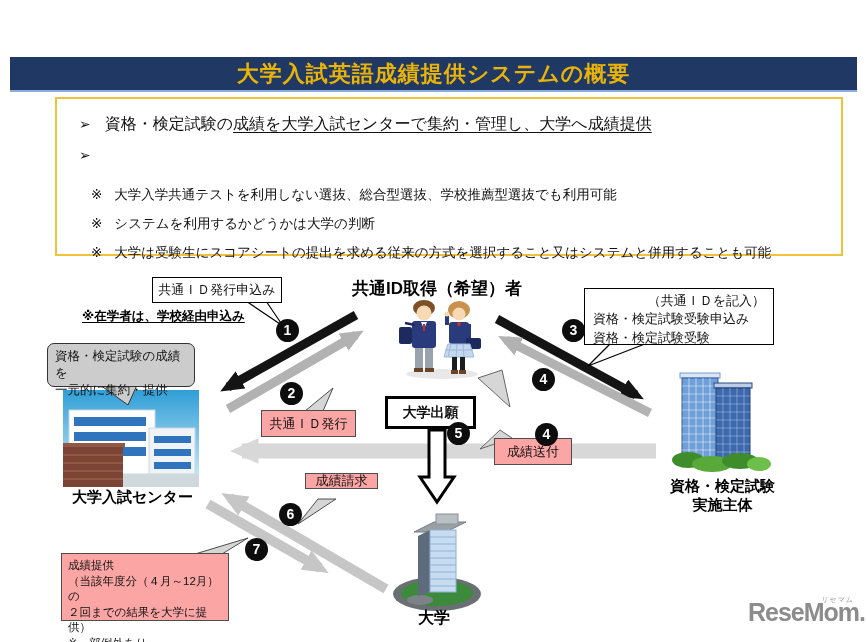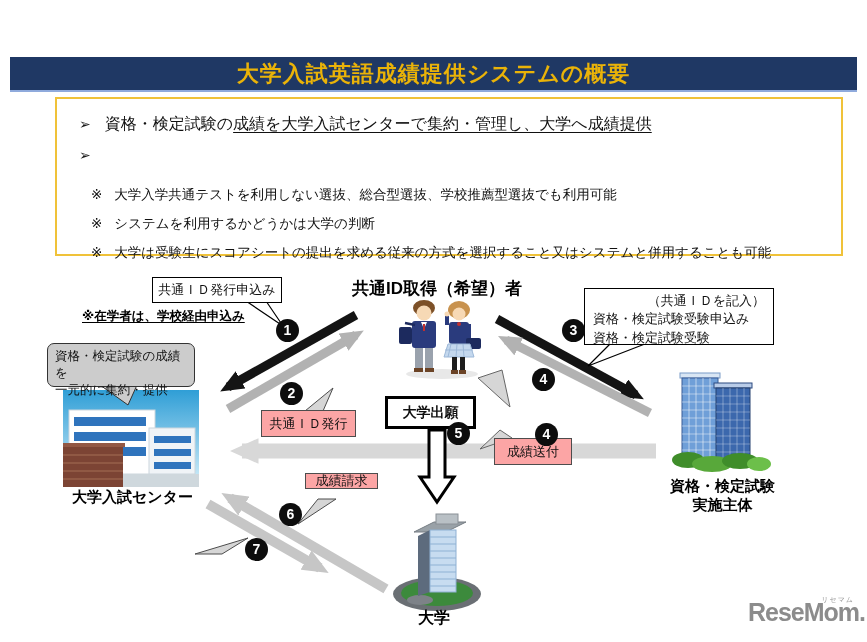--- a/index.html
+++ b/index.html
@@ -228,20 +228,26 @@
   </div>
 
   <div class="abs gbox boxlayer" style="left:494px;top:404px;width:78px;height:27px;margin-top:34px;">
     <span>成績送付</span>
   </div>
 
   <div class="abs gbox boxlayer" style="left:305px;top:473px;width:73px;height:16px;">
     <span>成績請求</span>
   </div>
 
+  <div class="abs gbox boxlayer" style="left:61px;top:553px;width:168px;height:68px;display:block;padding:4px 6px;font-size:11.5px;line-height:1.35;">
+    <div>成績提供</div>
+    <div>（当該年度分（４月～12月）の</div>
+    <div>２回までの結果を大学に提供）</div>
+    <div>※一部例外あり。</div>
+  </div>
 
   <div class="abs lbl boxlayer" style="left:72px;top:488px;font-size:15px;">大学入試センター</div>
   <div class="abs lbl boxlayer" style="left:660px;top:477px;width:125px;font-size:15px;text-align:center;line-height:1.25;">
     <div>資格・検定試験</div>
     <div>実施主体</div>
   </div>
   <div class="abs lbl boxlayer" style="left:418px;top:608px;font-size:16px;">大学</div>
 
   <div class="abs badge" style="left:276px;top:319px;">1</div>
   <div class="abs badge" style="left:280px;top:382px;">2</div>

